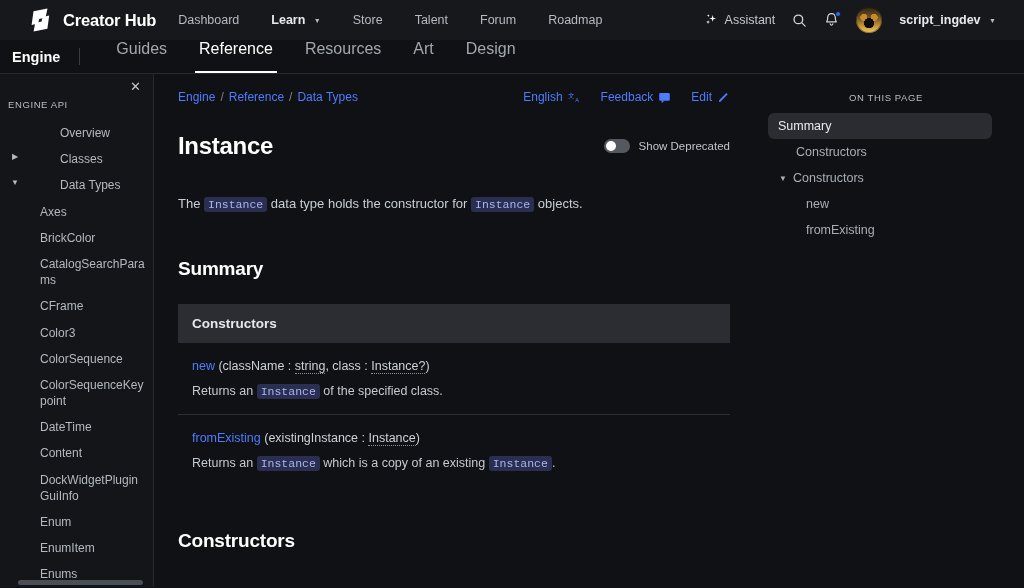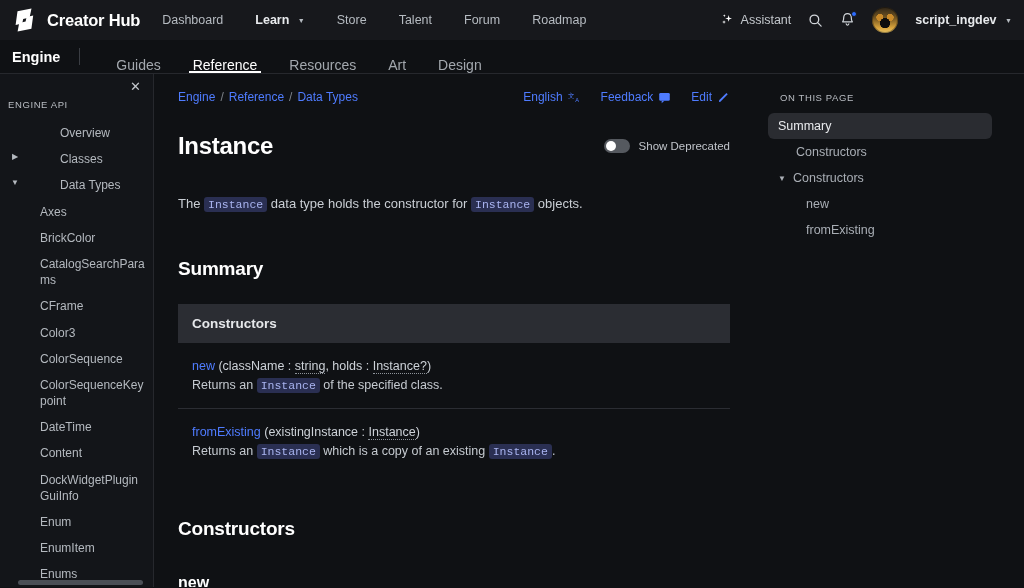--- a/index.html
+++ b/index.html
@@ -21,21 +21,21 @@
     width:1024px;height:588px;overflow:hidden;
     background:var(--bg-page);
     color:var(--text);
     font-family:"Liberation Sans","DejaVu Sans",sans-serif;
     font-size:13px;
     -webkit-font-smoothing:antialiased;
   }
   
   .topnav{
     height:40px;background:var(--bg-nav);
-    display:flex;align-items:center;padding:0 12px;
+    display:flex;align-items:center;padding:0 28px;
     position:relative;
   }
   .logo-wrap{display:flex;align-items:center;gap:9px;margin-right:22px;}
   .logo-mark{width:26px;height:24px;flex:0 0 auto;}
   .brand{font-size:16.5px;font-weight:bold;letter-spacing:-0.2px;color:#ffffff;}
   .nav-links{display:flex;align-items:center;gap:32px;}
   .nav-link{color:#b6bbc1;font-size:12.5px;cursor:pointer;white-space:nowrap;}
   .nav-link.strong{color:#e8eaed;font-weight:bold;}
   .caret{display:inline-block;margin-left:5px;font-size:7px;vertical-align:middle;color:#b6bbc1;}
   .nav-right{margin-left:auto;display:flex;align-items:center;gap:17px;}
@@ -63,21 +63,21 @@
   }
   .subnav-brand{
     display:flex;align-items:center;font-size:14.5px;font-weight:bold;color:#ffffff;
     padding-right:20px;margin-right:20px;position:relative;
   }
   .subnav-brand:after{
     content:"";position:absolute;right:0;top:8px;bottom:8px;width:1px;background:#3a3d43;
   }
   .subnav-items{display:flex;align-items:stretch;gap:0;}
   .subnav-item{
-    display:flex;align-items:flex-end;padding:0 16px;color:#a3a8ae;font-size:14px;
+    display:flex;align-items:flex-start;padding:0 16px;color:#a3a8ae;font-size:16px;
     cursor:pointer;position:relative;
   }
   .subnav-item.active{color:#ffffff;}
   .subnav-item.active:after{
     content:"";position:absolute;left:12px;right:12px;bottom:0;height:2px;background:#ffffff;
   }
   
   .body-wrap{display:flex;height:calc(588px - 40px - 35px);}
   
   .sidebar{
@@ -138,25 +138,25 @@
   
   .sumtable{margin-top:24px;border:0;}
   .sumhead{
     background:#2b2d33;padding:12px 14px;font-size:13.5px;font-weight:bold;color:#e6e8eb;
   }
   .sumrow{padding:14px 14px 12px 14px;border-bottom:1px solid #2b2d33;}
   .sumrow:last-child{border-bottom:0;}
   .sig{font-size:12.5px;color:#cdd2d8;line-height:1.5;}
   .sig .fn{color:var(--link);cursor:pointer;}
   .sig .typ{border-bottom:1px dotted #8d939a;cursor:help;}
-  .desc{margin-top:0;font-size:12.5px;color:#c5cad0;line-height:1.6;}
+  .desc{margin-top:6px;font-size:12.5px;color:#c5cad0;line-height:1.6;}
   h3.sub{font-size:16px;font-weight:bold;margin:34px 0 0 0;color:#ffffff;}
   
   .rail{
-    width:270px;flex:0 0 270px;padding:16px 32px 0 14px;
+    width:270px;flex:0 0 270px;padding:16px 32px 0 14px;text-align:center;
   }
   .rail-title{font-size:9.5px;letter-spacing:0.6px;color:#b9bdc3;padding:2px 0 10px 12px;}
   .rail-item{
     display:flex;align-items:center;gap:5px;font-size:12.5px;color:#a9aeb5;
     padding:6px 10px;border-radius:6px;cursor:pointer;
   }
   .rail-item.active{background:#2a2c31;color:#e9ebee;}
   .rail-item.indent1{padding-left:28px;}
   .rail-item.indent2{padding-left:38px;}
   .rail-chev{font-size:8px;color:#a9aeb5;width:10px;display:inline-block;}
@@ -375,21 +375,21 @@
       </div>
 
       <p class="intro"><span>The </span><code class="chip">Instance</code><span> data type holds the constructor for </span><code class="chip">Instance</code><span> objects.</span></p>
 
       <h2 class="sec">Summary</h2>
 
       <div class="sumtable">
         <div class="sumhead">Constructors</div>
 
         <div class="sumrow">
-          <div class="sig"><span class="fn">new</span><span> (className : </span><span class="typ">string</span><span>, holds : </span><span class="typ">Instance?</span><span>)</span></div>
+          <div class="sig"><span class="fn">new</span><span> (className : </span><span class="typ">string</span><span>, class : </span><span class="typ">Instance?</span><span>)</span></div>
           <div class="desc"><span>Returns an </span><code class="chip">Instance</code><span> of the specified class.</span></div>
         </div>
 
         <div class="sumrow">
           <div class="sig"><span class="fn">fromExisting</span><span> (existingInstance : </span><span class="typ">Instance</span><span>)</span></div>
           <div class="desc"><span>Returns an </span><code class="chip">Instance</code><span> which is a copy of an existing </span><code class="chip">Instance</code><span>.</span></div>
         </div>
       </div>
 
       <h2 class="sec">Constructors</h2>

